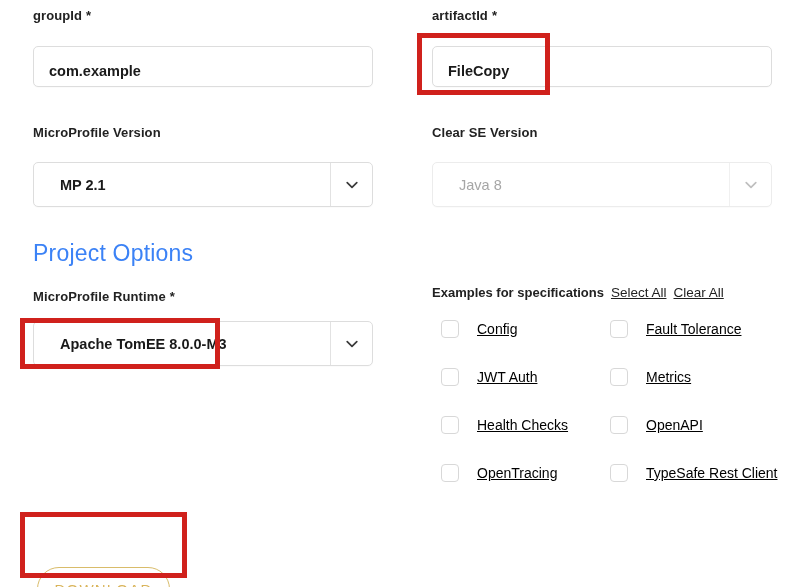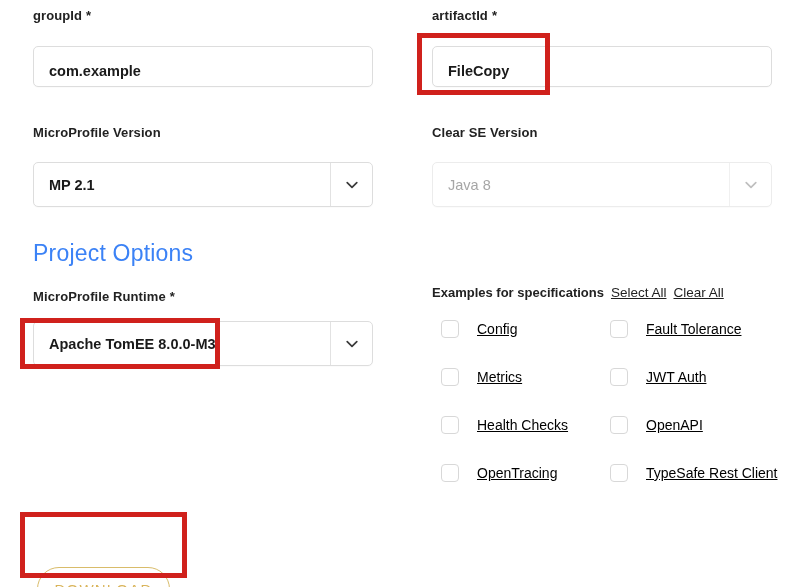--- a/index.html
+++ b/index.html
@@ -46,20 +46,21 @@
   
   .select {
     width: 340px;
     height: 45px;
     border: 1px solid #dddddd;
     border-radius: 5px;
     background: #ffffff;
     display: flex;
     align-items: stretch;
     box-shadow: 0 1px 1px rgba(0,0,0,0.02);
+    padding-left: 11px;
   }
   .select .value {
     flex: 1 1 auto;
     display: flex;
     align-items: center;
     padding-left: 15px;
     font-size: 14.5px;
     font-weight: bold;
     color: #1a1a1a;
     overflow: hidden;
@@ -245,25 +246,25 @@
       <div class="cb-row">
         <span class="cb-box"></span>
         <span class="cb-label">Config</span>
       </div>
       <div class="cb-row">
         <span class="cb-box"></span>
         <span class="cb-label">Fault Tolerance</span>
       </div>
       <div class="cb-row">
         <span class="cb-box"></span>
+        <span class="cb-label">JWT Auth</span>
+      </div>
+      <div class="cb-row">
+        <span class="cb-box"></span>
         <span class="cb-label">Metrics</span>
-      </div>
-      <div class="cb-row">
-        <span class="cb-box"></span>
-        <span class="cb-label">JWT Auth</span>
       </div>
       <div class="cb-row">
         <span class="cb-box"></span>
         <span class="cb-label">Health Checks</span>
       </div>
       <div class="cb-row">
         <span class="cb-box"></span>
         <span class="cb-label">OpenAPI</span>
       </div>
       <div class="cb-row">

